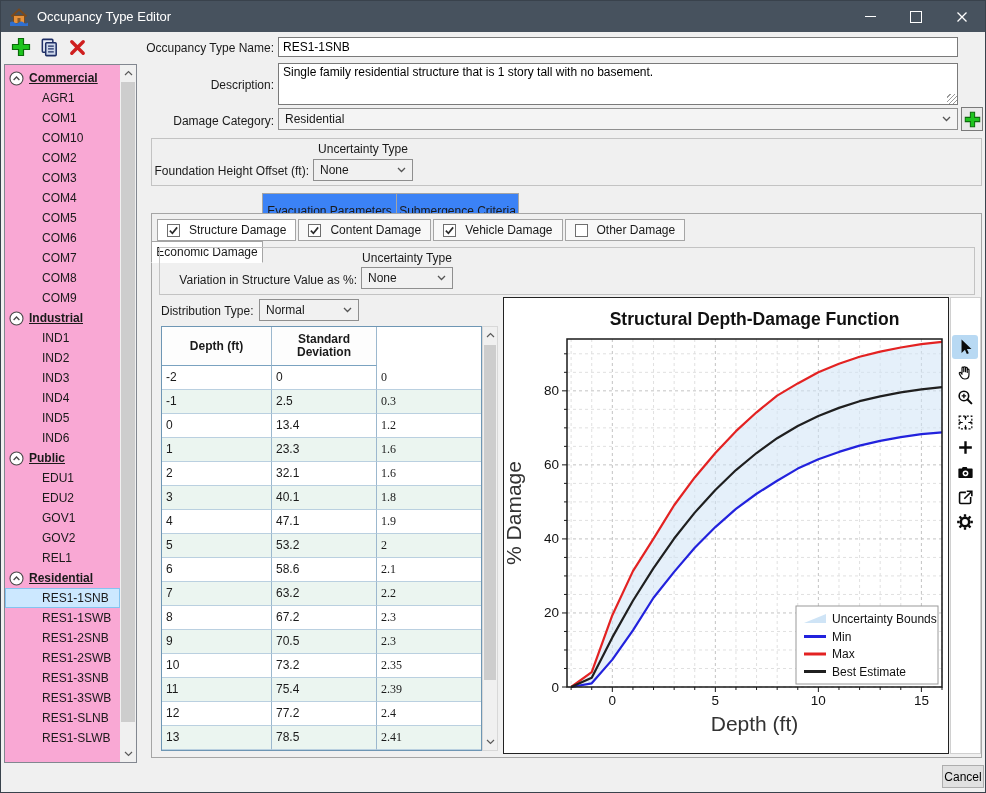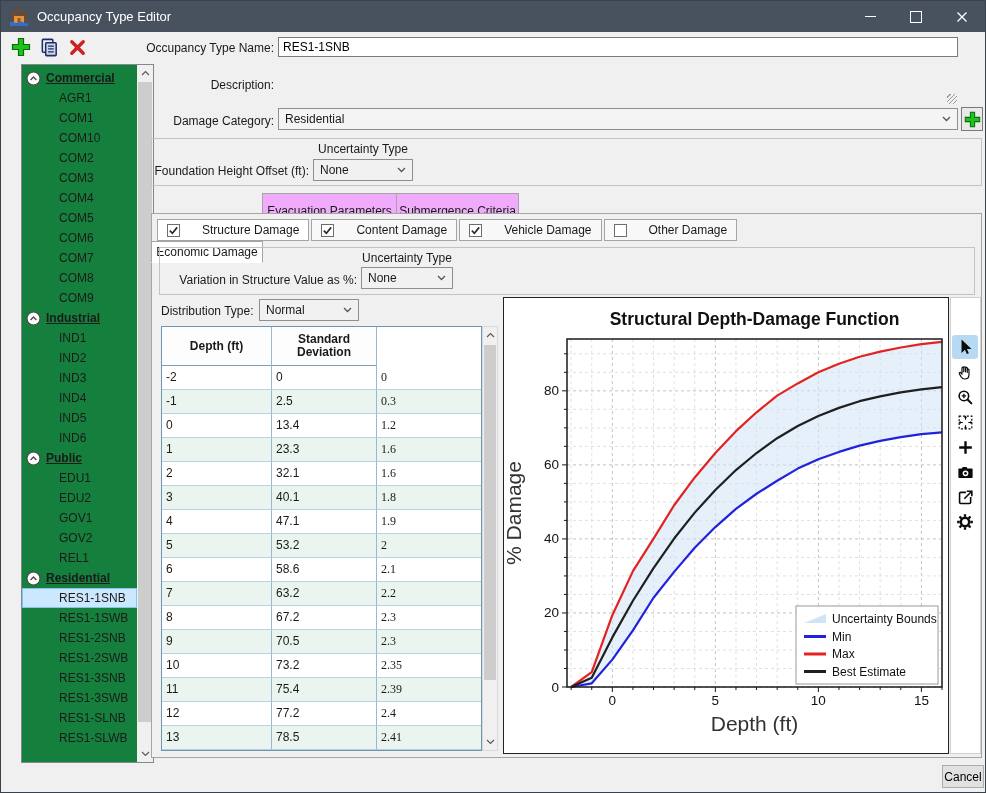--- a/index.html
+++ b/index.html
@@ -9,44 +9,44 @@
   .titlebar{position:absolute;left:0;top:0;width:100%;height:31px;background:#47525E;display:flex;align-items:center;}
   .app-icon{margin-left:8px;width:20px;height:20px;display:flex;}
   .title{color:#ffffff;margin-left:8px;font-size:13px;}
   .win-controls{position:absolute;right:0;top:0;height:31px;display:flex;}
   .win-btn{width:46px;height:31px;display:flex;align-items:center;justify-content:center;cursor:default;}
   .min-glyph{width:11px;height:1px;background:#fff;}
   .max-glyph{width:10px;height:10px;border:1px solid #fff;}
   
   .tb-btn{position:absolute;top:34px;width:24px;height:24px;display:flex;align-items:center;justify-content:center;background:transparent;border:none;padding:0;}
   
-  .sidebar{position:absolute;left:20px;top:63px;width:133px;height:699px;background:#15803d;border:1px solid #828790;box-sizing:border-box;}
+  .sidebar{position:absolute;left:3px;top:63px;width:133px;height:699px;background:#f9a8d4;border:1px solid #828790;box-sizing:border-box;}
   .sidebar-list{position:absolute;left:0;top:0;right:16px;bottom:0;padding-top:3px;overflow:hidden;}
   .sb-header{height:20px;display:flex;align-items:center;gap:5px;padding-left:4px;}
   .sb-header-label{font-weight:bold;text-decoration:underline;}
   .sb-item{height:20px;line-height:20px;padding-left:37px;white-space:nowrap;}
   .sb-item.selected{background:#cce8ff;outline:1px solid #84c4f0;outline-offset:-1px;}
   .vscroll{position:absolute;background:#f0f0f0;}
   .vscroll .arr{position:absolute;left:0;width:100%;height:16px;display:flex;align-items:center;justify-content:center;}
   .vscroll .thumb{position:absolute;left:1px;right:1px;background:#cdcdcd;}
   
   .lbl{position:absolute;text-align:right;}
   .txt{position:absolute;border:1px solid #7a7a7a;background:#fff;font-family:"Liberation Sans",sans-serif;font-size:12px;padding:1px 4px;box-sizing:border-box;}
   .dd{position:absolute;background:#f1f1f1;border:1px solid #8f8f8f;display:flex;align-items:center;justify-content:space-between;padding:0 6px;box-sizing:border-box;}
   .groupbox{position:absolute;border:1px solid #c3c3c3;box-sizing:border-box;}
   .grip{position:absolute;left:946px;top:93px;width:10px;height:10px;
     background:repeating-linear-gradient(135deg,transparent 0 2px,#9a9a9a 2px 3px);}
   .sq-btn{position:absolute;border:1px solid #7a7a7a;background:#e9e9e9;display:flex;align-items:center;justify-content:center;box-sizing:border-box;padding:0;}
   
-  .tab{position:absolute;top:192px;height:36px;border:1px solid #a5a5a5;background:#f0abfc;display:flex;align-items:center;justify-content:center;box-sizing:border-box;z-index:1;}
+  .tab{position:absolute;top:192px;height:36px;border:1px solid #a5a5a5;background:#3b82f6;display:flex;align-items:center;justify-content:center;box-sizing:border-box;z-index:1;}
   .tab.active{background:#fff;height:22px;border-bottom:1px solid #fff;z-index:3;margin-top:48px;}
   .panel{position:absolute;left:150px;top:212px;width:831px;height:545px;border:1px solid #a5a5a5;background:#f0f0f0;box-sizing:border-box;z-index:2;}
   
   .dmg-row{position:absolute;left:156px;top:218px;display:flex;gap:2px;z-index:4;}
-  .dmg-box{border:1px solid #a5a5a5;background:#f8f8f8;display:flex;align-items:center;gap:22px;padding:0 9px;height:22px;box-sizing:border-box;}
+  .dmg-box{border:1px solid #a5a5a5;background:#f8f8f8;display:flex;align-items:center;gap:9px;padding:0 9px;height:22px;box-sizing:border-box;}
   .dmg-box.active{background:#ffffff;}
   .chk{width:13px;height:13px;background:#fff;border:1px solid #6e6e6e;display:flex;align-items:center;justify-content:center;box-sizing:border-box;}
   
   .dtable{position:absolute;left:160px;top:325px;width:321px;border:1px solid #6e96b4;background:#fff;box-sizing:border-box;z-index:4;}
   .thr{display:flex;height:39px;}
   .th{display:flex;align-items:center;justify-content:center;text-align:center;font-weight:bold;
      border-right:1px solid #9cb8ce;border-bottom:1px solid #7aa2c0;background:#fdfdfd;box-sizing:border-box;line-height:13px;}
   .tr{display:flex;height:24px;}
   .tr.alt .td{background:#ebf5f0;}
   .td{padding-left:4px;line-height:23px;border-right:1px solid #9cb8ce;border-bottom:1px solid #bad0e0;box-sizing:border-box;background:#fff;}
@@ -183,20 +183,21 @@
             <path d="M1 1l3.5 3.5L8 1" fill="none" stroke="#5a5a5a" stroke-width="1.2"></path>
           </svg>
         </div>
     </div>
   </div>
 
   <div class="lbl" style="left:100px;top:40px;width:173px;">Occupancy Type Name:</div>
   <input class="txt" style="left: 277px; top: 36px; width: 680px; height: 20px;" value="RES1-1SNB">
 
   <div class="lbl" style="left:100px;top:77px;width:173px;">Description:</div>
+  <textarea class="txt" style="left: 277px; top: 62px; width: 680px; height: 42px; resize: none;" value="Single family residential structure that is 1 story tall with no basement.">Single family residential structure that is 1 story tall with no basement.</textarea>
   <div class="grip"></div>
 
   <div class="lbl" style="left:100px;top:113px;width:173px;">Damage Category:</div>
   <div class="dd" style="left:277px;top:107px;width:680px;height:22px;background:#f4f4f4;">
     <span>Residential</span>
     <svg width="9" height="6" viewBox="0 0 9 6">
         <path d="M1 1l3.5 3.5L8 1" fill="none" stroke="#555" stroke-width="1.3"></path>
       </svg>
   </div>
   <button class="sq-btn" style="left:960px;top:106px;width:22px;height:24px;">

